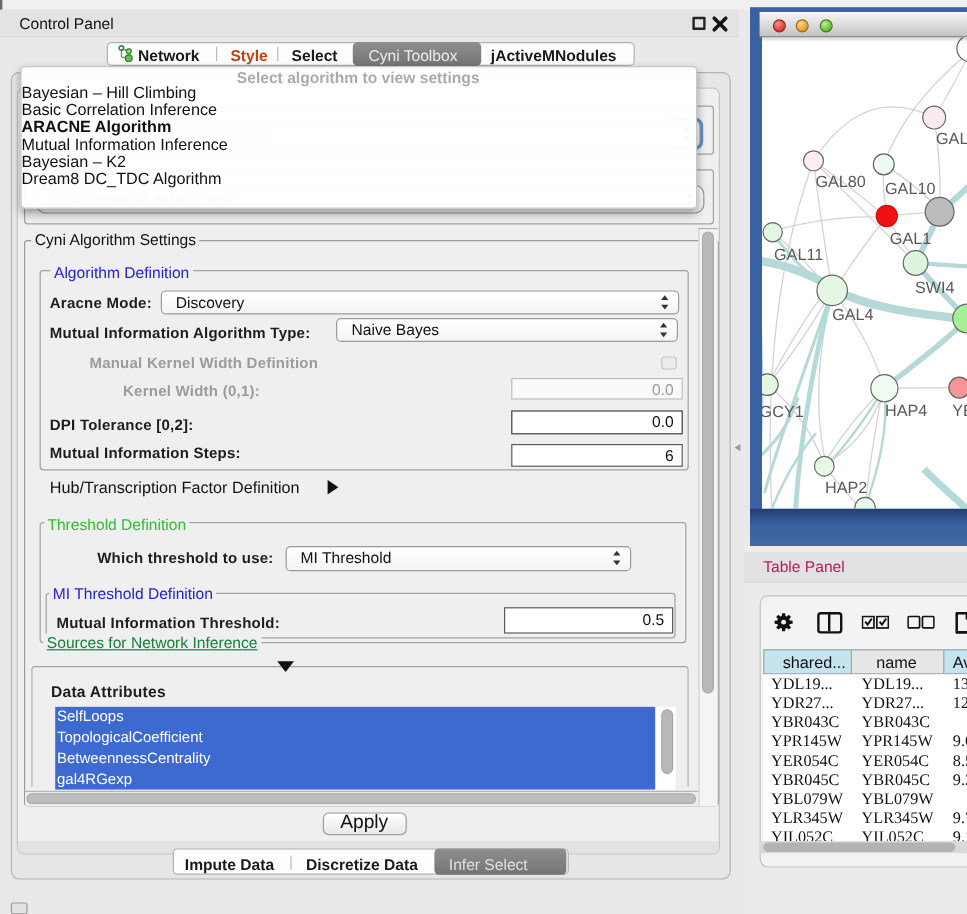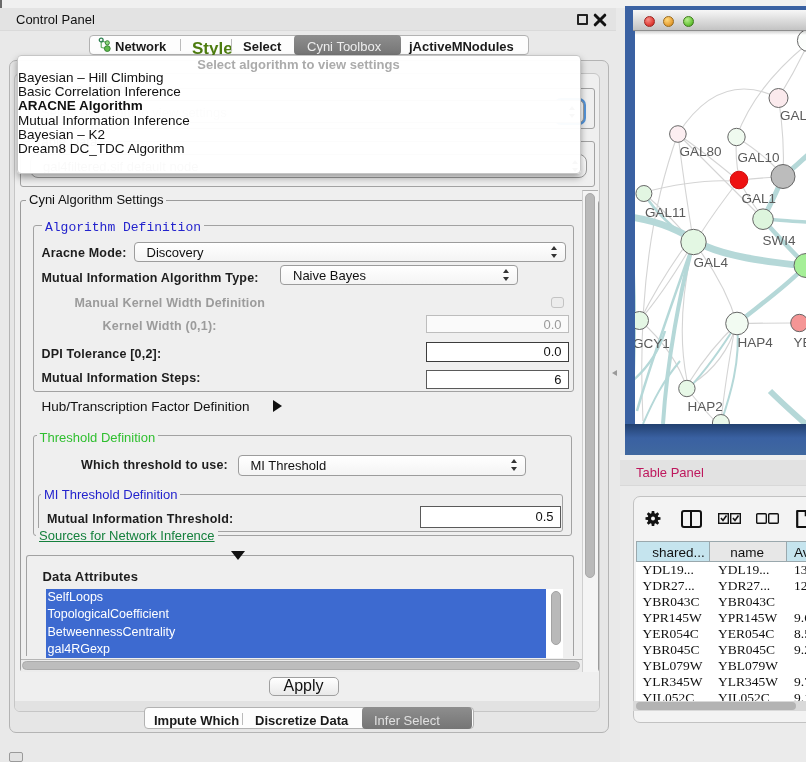--- a/index.html
+++ b/index.html
@@ -41,21 +41,21 @@
 
 <div class="abs" style="left:89px;top:35px;width:440px;height:19.5px;background:#fdfdfd;border:1px solid #b2b2b2;border-radius:4px;"></div>
 <svg class="abs" style="left:98px;top:37px;" width="14" height="15" viewBox="0 0 14 15">
   <path d="M3.2 4.5 L3.2 10.5 M3.2 10.5 L8.6 11.5 M3.5 4 L8.8 5.5" stroke="#57a957" stroke-width="1.1" fill="none"></path>
   <circle cx="3.2" cy="3" r="1.9" fill="none" stroke="#2d8050" stroke-width="1.3"></circle>
   <circle cx="9.3" cy="11.6" r="2.9" fill="#63bb4e" stroke="#2d7a2d" stroke-width="0.9"></circle>
   <circle cx="9.3" cy="5.8" r="2.1" fill="#8ed87e" stroke="#2d7a2d" stroke-width="0.9"></circle>
 </svg>
 <div class="abs" style="left:115px;top:39px;font-size:13px;color:#1a1a1a;font-weight:bold;">Network</div>
 <div class="abs" style="left:180px;top:39px;width:1px;height:12px;background:#bbb;"></div>
-<div class="abs" style="left:192px;top:39px;font-size:17px;color:#4d7c0f;font-weight:bold;">Style</div>
+<div class="abs" style="left:192px;top:39px;font-size:13px;color:#c2410c;font-weight:bold;">Style</div>
 <div class="abs" style="left:231px;top:39px;width:1px;height:12px;background:#bbb;"></div>
 <div class="abs" style="left:243px;top:39px;font-size:13px;color:#1a1a1a;font-weight:bold;">Select</div>
 <div class="abs" style="left:294px;top:35px;width:107px;height:19.5px;background:linear-gradient(#8e8e8e,#757575);border-radius:4px;"></div>
 <div class="abs" style="left:307px;top:39px;font-size:13px;color:#ededed;">Cyni Toolbox</div>
 <div class="abs" style="left:409px;top:39px;font-size:13px;color:#1a1a1a;font-weight:bold;">jActiveMNodules</div>
 
 <div class="gbox" style="left:20px;top:88px;width:575px;height:41px;"></div>
 <div class="gtitle" style="left:26px;top:81px;color:#444;">Inference Algorithm</div>
 <div class="abs" style="left:554px;top:98px;width:32px;height:27px;border:3px solid rgba(70,140,214,.92);border-radius:7px;"></div>
 <div class="combo" style="left:28px;top:100px;width:556px;height:23px;border-radius:5px;">
@@ -73,28 +73,28 @@
 <div class="gbox" style="left:20px;top:199.5px;width:579px;height:472.5px;border-color:#9b9b9b;"></div>
 <div class="gtitle" style="left:26px;top:192px;color:#111;">Cyni Algorithm Settings</div>
 
 <div class="abs" style="left:582px;top:190px;width:16px;height:481.5px;background:#f4f4f4;border-left:1px solid #cfcfcf;border-top:1px solid #b0b0b0;"></div>
 <div class="abs" style="left:584.5px;top:192.5px;width:10.5px;height:385px;background:#b9b9b9;border:1px solid #a9a9a9;border-radius:6px;"></div>
 
 <div class="abs" style="left:21px;top:659px;width:561px;height:12.5px;background:#ececec;border-top:1px solid #b5b5b5;"></div>
 <div class="abs" style="left:22px;top:661px;width:558px;height:9px;background:#bdbdbd;border:1px solid #ababab;border-radius:5px;"></div>
 
 <div class="gbox" style="left:32.5px;top:224.5px;width:541px;height:167px;"></div>
-<div class="gtitle" style="left:42px;top:219.5px;color:#2323cd;font-family:Liberation Mono, monospace;">Algorithm Definition</div>
+<div class="gtitle" style="left:42px;top:219.5px;color:#2323cd;">Algorithm Definition</div>
 <div class="lbl" style="left:41.5px;top:246px;">Aracne Mode:</div>
 <div class="combo" style="left:133.5px;top:241.5px;width:432px;height:20px;">
   <span class="ctext">Discovery</span>
     <span class="updn"></span>
 </div>
 <div class="lbl" style="left:41.5px;top:271px;">Mutual Information Algorithm Type:</div>
-<div class="combo" style="left:280px;top:264.5px;width:238px;height:20px;">
+<div class="combo" style="left:280px;top:264.5px;width:285px;height:20px;">
   <span class="ctext">Naive Bayes</span>
     <span class="updn"></span>
 </div>
 <div class="lbl dis" style="left:41.5px;top:295.5px;">Manual Kernel Width Definition</div>
 <div class="abs" style="left:550.5px;top:296.5px;width:13px;height:11.5px;background:#ececec;border:1px solid #c3c3c3;border-radius:3px;"></div>
 <div class="lbl dis" style="left:41.5px;top:319px;padding-left:28px;">Kernel Width (0,1):</div>
 <div class="field" style="left:426px;top:314.5px;width:142.5px;height:18px;border-color:#bdbdbd;background:#fafafa;color:#9a9a9a;line-height:17px;">0.0</div>
 <div class="lbl" style="left:41.5px;top:346.5px;">DPI Tolerance [0,2]:</div>
 <div class="field" style="left:426px;top:342px;width:142.5px;height:20px;border:1.5px solid #3c3c3c;line-height:18px;">0.0</div>
 <div class="lbl" style="left:41.5px;top:371px;">Mutual Information Steps:</div>
@@ -121,21 +121,21 @@
 <div class="lbl" style="left:42.5px;top:569px;font-size:13px;">Data Attributes</div>
 
 <div class="abs" style="left:45.5px;top:588.5px;width:517.5px;height:69px;background:#fff;"></div>
 <div class="abs" style="left:46px;top:589px;width:500px;height:68.5px;background:#3d6ad0;"></div>
 <div class="abs" style="left:47.5px;top:589px;font-size:12.5px;color:#fff;line-height:17.4px;">SelfLoops<br>TopologicalCoefficient<br>BetweennessCentrality<br>gal4RGexp</div>
 <div class="abs" style="left:550.5px;top:590.5px;width:10.5px;height:54px;background:#b9b9b9;border:1px solid #a3a3a3;border-radius:6px;"></div>
 
 <div class="abs" style="left:268.5px;top:677px;width:70px;height:18.5px;background:linear-gradient(#ffffff,#e9e9e9);border:1px solid #9f9f9f;border-radius:5px;text-align:center;font-size:16px;color:#111;line-height:16px;">Apply</div>
 
 <div class="abs" style="left:144px;top:707px;width:329.5px;height:21.5px;background:#fdfdfd;border:1px solid #b2b2b2;border-radius:4px;"></div>
-<div class="abs" style="left:154px;top:712.5px;font-size:13px;color:#1a1a1a;font-weight:bold;">Impute Which</div>
+<div class="abs" style="left:154px;top:712.5px;font-size:13px;color:#1a1a1a;font-weight:bold;">Impute Data</div>
 <div class="abs" style="left:242px;top:712.5px;width:1px;height:12px;background:#bbb;"></div>
 <div class="abs" style="left:255px;top:712.5px;font-size:13px;color:#1a1a1a;font-weight:bold;">Discretize Data</div>
 <div class="abs" style="left:361.5px;top:707px;width:110px;height:21.5px;background:linear-gradient(#8e8e8e,#757575);border-radius:4px;"></div>
 <div class="abs" style="left:374px;top:712.5px;font-size:13px;color:#e0e0e0;">Infer Select</div>
 
 <div class="abs" style="left:612px;top:370px;width:0;height:0;border-top:3.5px solid transparent;border-bottom:3.5px solid transparent;border-right:5px solid #9a9a9a;"></div>
 
 <div class="abs" style="left:9px;top:752px;width:14px;height:10px;background:#e2e2e2;border:1.5px solid #9a9a9a;border-radius:2px;"></div>
 
 <div class="abs" style="left:624.5px;top:6px;width:181.5px;height:449px;background:#3a61a2;"></div>

